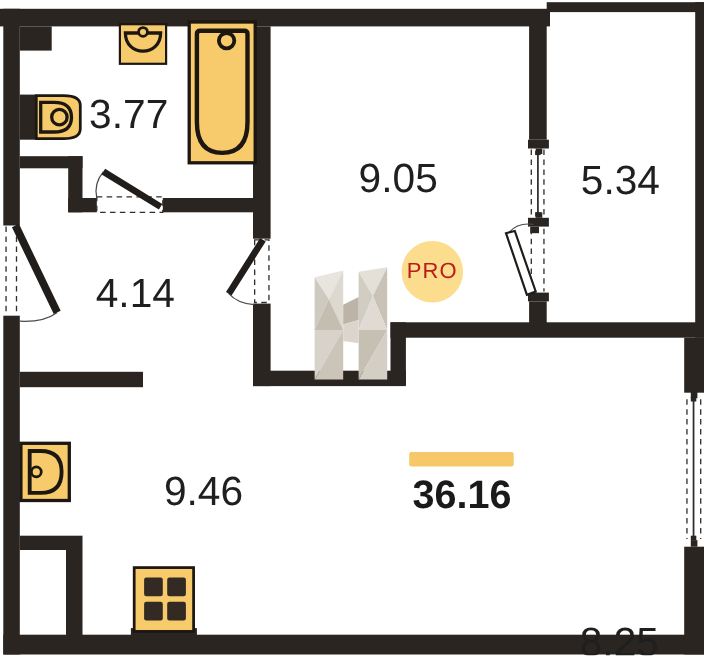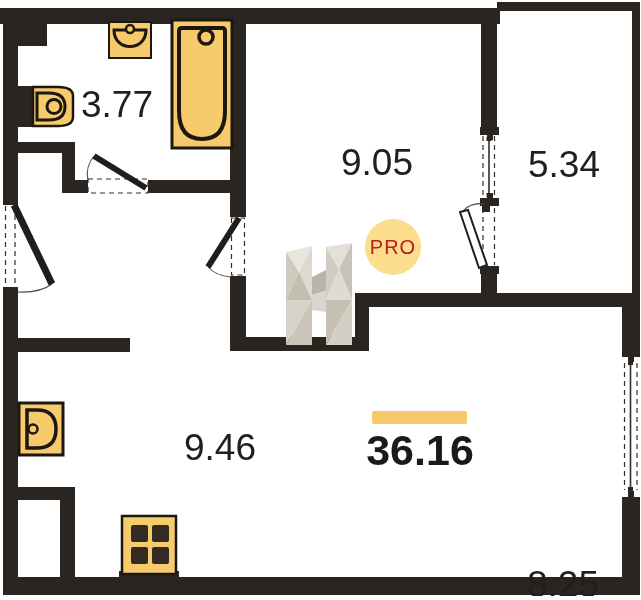--- a/index.html
+++ b/index.html
@@ -16,21 +16,21 @@
     transform:translate(-50%,-50%);
     font-size:37px;
     color:#1f1f1f;
     white-space:nowrap;
     letter-spacing:0px;
     line-height:1;
   }
   .total-label{
     position:absolute;
     transform:translate(-50%,-50%);
-    font-size:43px;
+    font-size:36px;
     font-weight:700;
     color:#1a1a1a;
     white-space:nowrap;
     line-height:1;
   }
   .total-bar{
     position:absolute;
     left:372px;top:411px;width:95px;height:13px;
     background:#f6c869;border-radius:2px;
   }
@@ -174,22 +174,23 @@
     <g>
       <rect x="122" y="516" width="54" height="58" fill="#f7ca6c" stroke="#1d1712" stroke-width="2.5"></rect>
       <rect x="131" y="525" width="17" height="17" rx="2" fill="#332b23"></rect>
       <rect x="152" y="525" width="17" height="17" rx="2" fill="#332b23"></rect>
       <rect x="131" y="547" width="17" height="17" rx="2" fill="#332b23"></rect>
       <rect x="152" y="547" width="17" height="17" rx="2" fill="#332b23"></rect>
     </g>
   </svg>
 
   <div class="area-label" style="left:117px;top:104px;">3.77</div>
-  <div class="area-label" style="left:362px;top:162px;margin-left:15px;">9.05</div>
+  <div class="area-label" style="left:362px;top:162px;">9.05</div>
   <div class="area-label" style="left:564px;top:164px;">5.34</div>
-  <div class="area-label" style="left:185px;top:447px;margin-left:35px;">9.46</div>
+  <div class="area-label" style="left:123px;top:267px;">4.14</div>
+  <div class="area-label" style="left:185px;top:447px;">9.46</div>
   <div class="area-label" style="left:563px;top:538px;margin-top:46px;">8.25</div>
 
   <div class="total-bar"></div>
   <div class="total-label" style="left:420px;top:450px;">36.16</div>
 
   <div class="badge-label">PRO</div>
 </div>
 
 </body></html>

